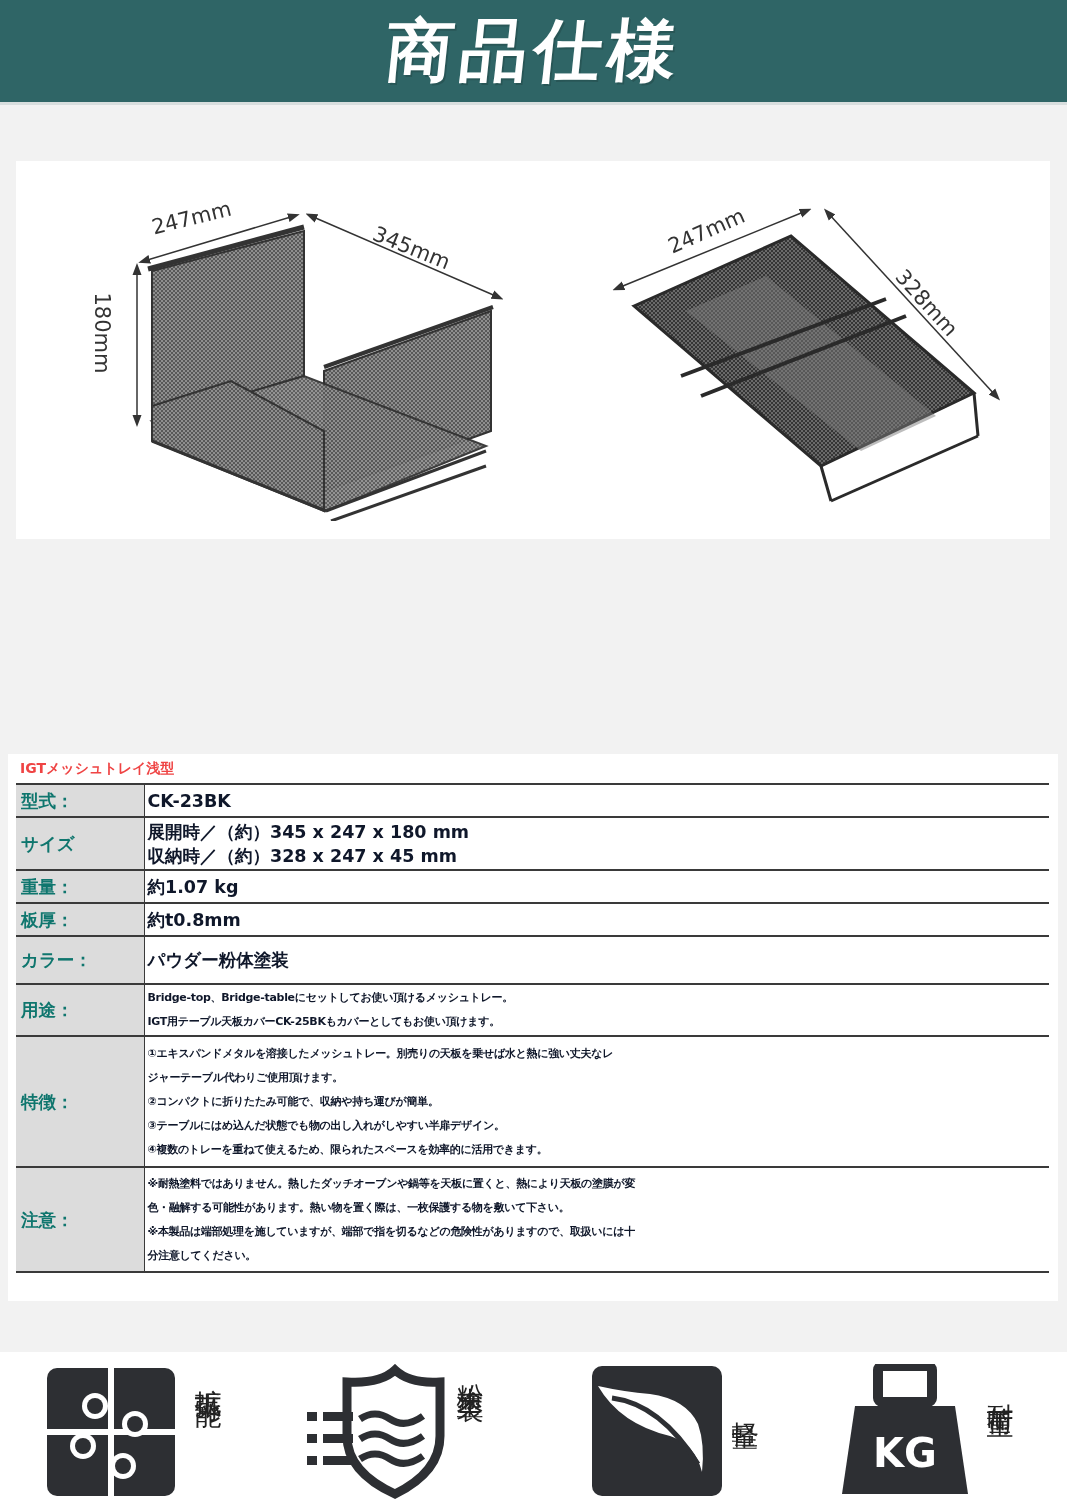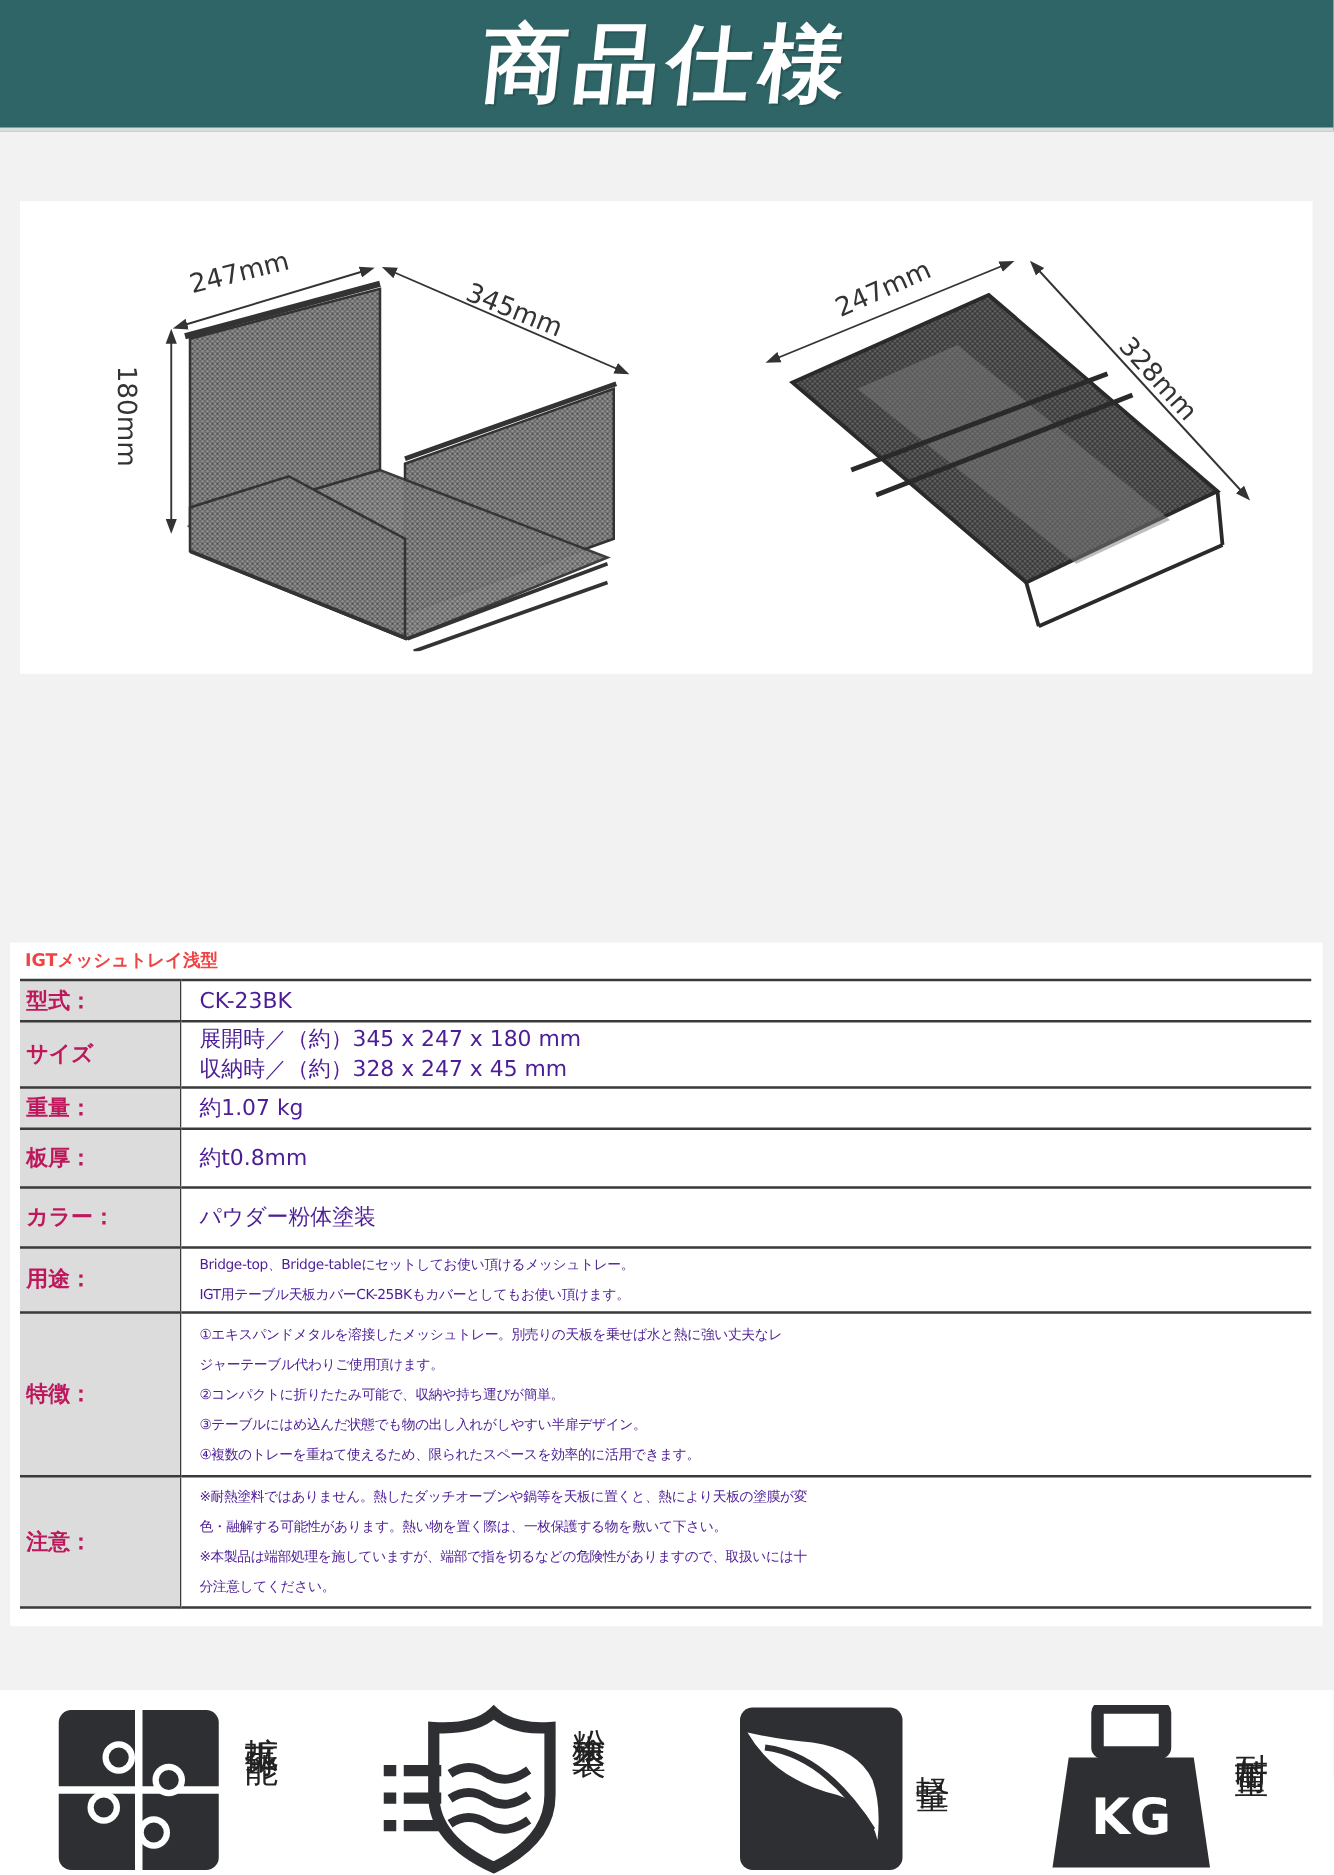--- a/index.html
+++ b/index.html
@@ -12,22 +12,22 @@
   .image-panel { position: absolute; left: 16px; top: 161px; width: 1034px; height: 378px; background: #ffffff; }
   .diagram { position: absolute; }
   .diagram svg { display: block; }
   .dim-label { position: absolute; font-family: "DejaVu Sans", sans-serif; font-size: 21px; color: #333; white-space: nowrap; }
 
   .spec-panel { position: absolute; left: 8px; top: 754px; width: 1050px; height: 547px; background: #ffffff; }
   .spec-title { position: absolute; left: 12px; top: 6px; font-size: 14px; font-weight: bold; color: #ef4444; }
   .spec-table { position: absolute; left: 8px; top: 29px; width: 1033px; border-collapse: collapse; }
   .spec-table td { border-top: 2px solid #3a3a3a; vertical-align: middle; font-size: 17.5px; line-height: 24px; }
   .spec-table tr:last-child td { border-bottom: 2px solid #3a3a3a; }
-  .spec-table td.label { width: 128px; background: #dcdcdc; font-weight: bold; padding-left: 5px; border-right: 1.5px solid #3a3a3a; color: #be185d; }
-  .spec-table td.value { padding-left: 15px; color: #4c1d95; }
+  .spec-table td.label { width: 128px; background: #dcdcdc; font-weight: bold; padding-left: 5px; border-right: 1.5px solid #3a3a3a; color: #0f766e; }
+  .spec-table td.value { padding-left: 3px; color: #0f172a; font-weight: bold; }
   .spec-table td.value.dense { font-size: 11px; line-height: 24px; letter-spacing: -0.3px; }
   .line { display: block; white-space: nowrap; }
 
   .feature { position: absolute; top: 1360px; height: 140px; }
   .feature-icon { position: absolute; }
   .feature-text { position: absolute; writing-mode: vertical-rl; font-size: 27px; line-height: 30px; color: #222; letter-spacing: 4px; font-family: "DejaVu Sans", sans-serif; }
 </style>
 </head>
 <body>
 
@@ -113,21 +113,21 @@
         <span class="line">展開時／（約）345 x 247 x 180 mm</span>
         <span class="line">収納時／（約）328 x 247 x 45 mm</span>
       </td>
     </tr>
     <tr style="height:33px;">
       <td class="label">重量：</td>
       <td class="value">
             <span class="line">約1.07 kg</span>
           </td>
     </tr>
-    <tr style="height:47px;">
+    <tr style="height:33px;">
       <td class="label">板厚：</td>
       <td class="value">
             <span class="line">約t0.8mm</span>
           </td>
     </tr>
     <tr style="height:48px;">
       <td class="label">カラー：</td>
       <td class="value">
             <span class="line">パウダー粉体塗装</span>
           </td>

